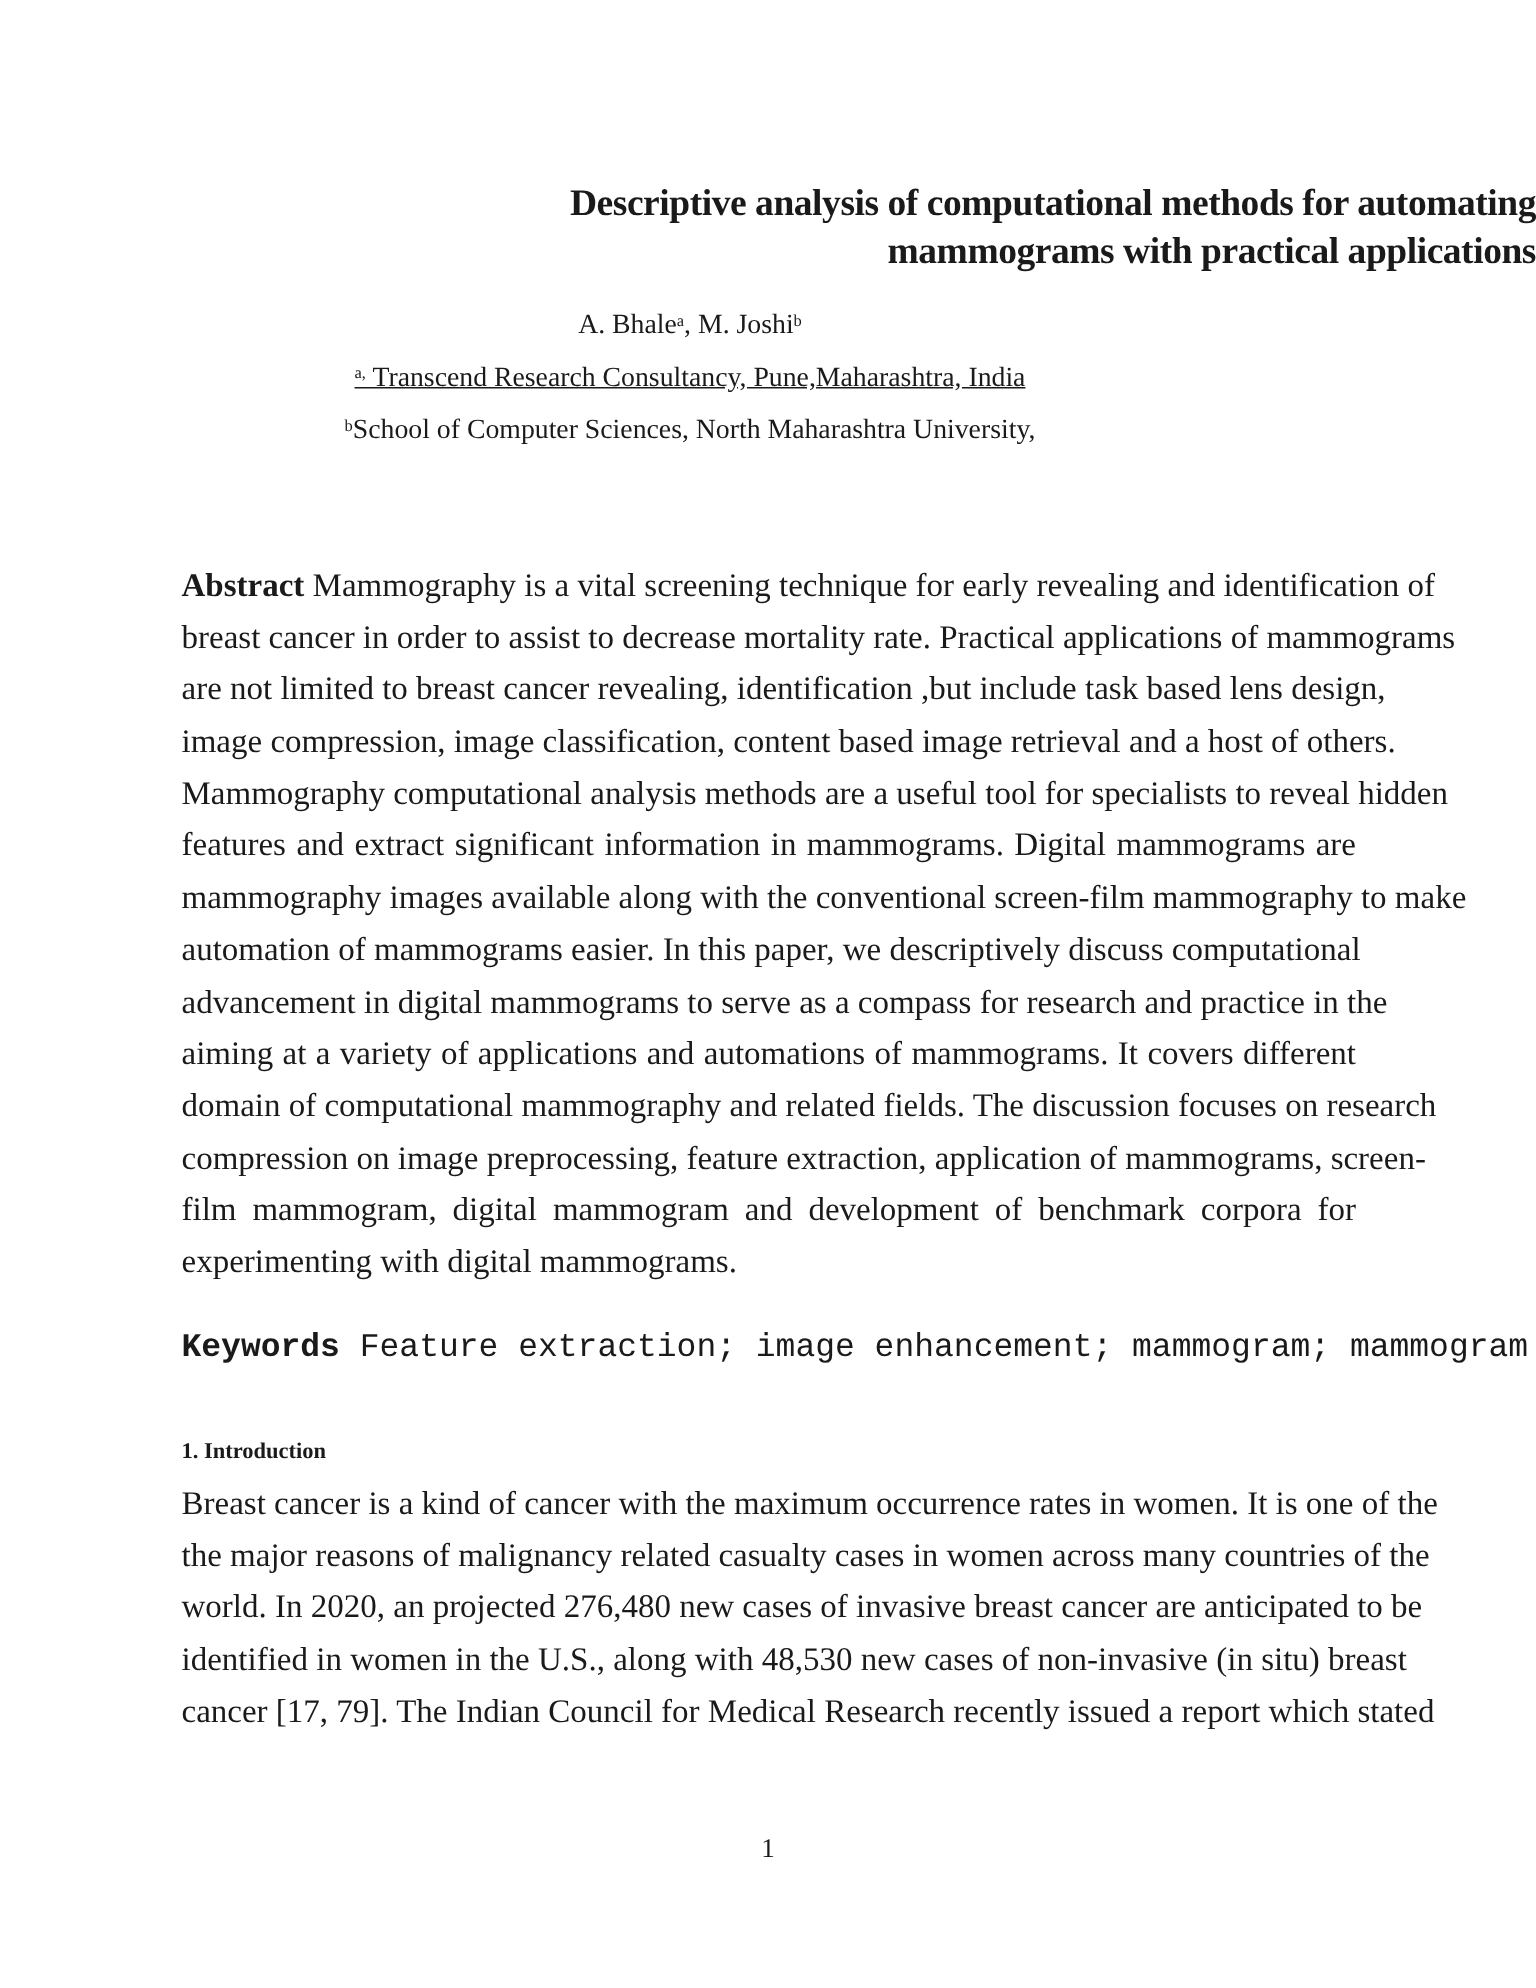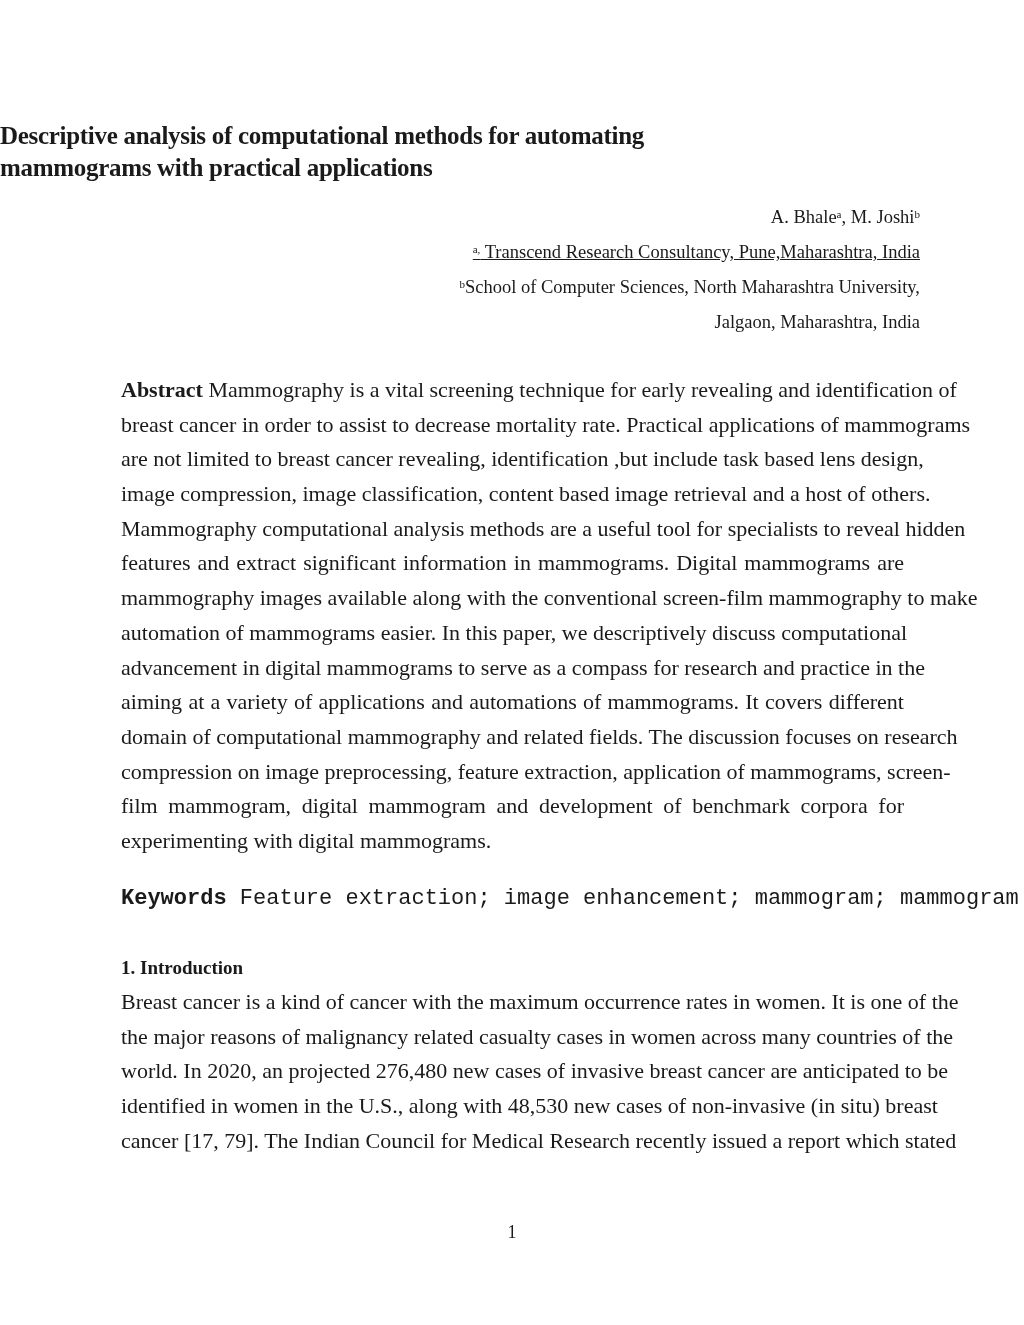--- a/index.html
+++ b/index.html
@@ -19,32 +19,32 @@
       position: absolute;
       left: 0; top: 0;
       width: 1024px;
       height: 1325px;
     }
     .title {
       position: absolute;
       left: 0;
       width: 1024px;
       top: 120px;
-      text-align: left;
+      text-align: right;
       font-weight: bold;
       font-size: 25px;
       line-height: 32px;
       letter-spacing: -0.3px;
     }
     .title div { margin: 0; }
     .centered {
       position: absolute;
       left: 0;
       width: 920px;
-      text-align: right;
+      text-align: center;
       font-size: 18.5px;
       line-height: 24px;
     }
     .authors { top: 205px; }
     .aff1 { top: 240px; text-decoration: underline; }
     .aff2 { top: 275px; }
     .aff3 { top: 310px; }
     sup {
       font-size: 11px;
       vertical-align: top;
@@ -68,21 +68,21 @@
     .line.last {
       text-align-last: left;
     }
     .abstract { top: 373px; }
     .keywords { top: 882px; font-family: Liberation Mono, monospace; }
     .intro-heading {
       position: absolute;
       left: 121px;
       top: 951px;
       font-weight: bold;
-      font-size: 19px;
+      font-size: 15px;
       line-height: 34px;
     }
     .intro { top: 985px; }
     b { font-weight: bold; }
     .page-number {
       position: absolute;
       left: 0;
       width: 1024px;
       top: 1220px;
       text-align: center;
@@ -102,23 +102,20 @@
 
   <div class="centered authors">
     <span>A. Bhale</span><sup>a</sup><span>, </span><span>M. Joshi</span><sup>b</sup>
   </div>
 
   <div class="centered aff1">
     <sup>a,</sup><span> Transcend Research Consultancy, Pune,Maharashtra, India</span>
   </div>
   <div class="centered aff2">
     <sup>b</sup><span>School of Computer Sciences, North Maharashtra University,</span>
-  </div>
-  <div class="centered aff3">
-    <span>Jalgaon, Maharashtra, India</span>
   </div>
 
   <div class="body-block abstract">
     <span class="line"><b>Abstract</b><span> Mammography is a vital screening technique for early revealing and identification of</span></span>
     <span class="line">breast cancer in order to assist to decrease mortality rate. Practical  applications of mammograms</span>
     <span class="line">are not limited to breast cancer revealing, identification ,but include task based lens design,</span>
     <span class="line">image compression, image classification, content based image retrieval and a host of others.</span>
     <span class="line">Mammography computational analysis methods are a useful tool for specialists to reveal hidden</span>
     <span class="line">features and extract significant information in mammograms. Digital mammograms are</span>
     <span class="line">mammography images available along with the conventional screen-film mammography to make</span>

